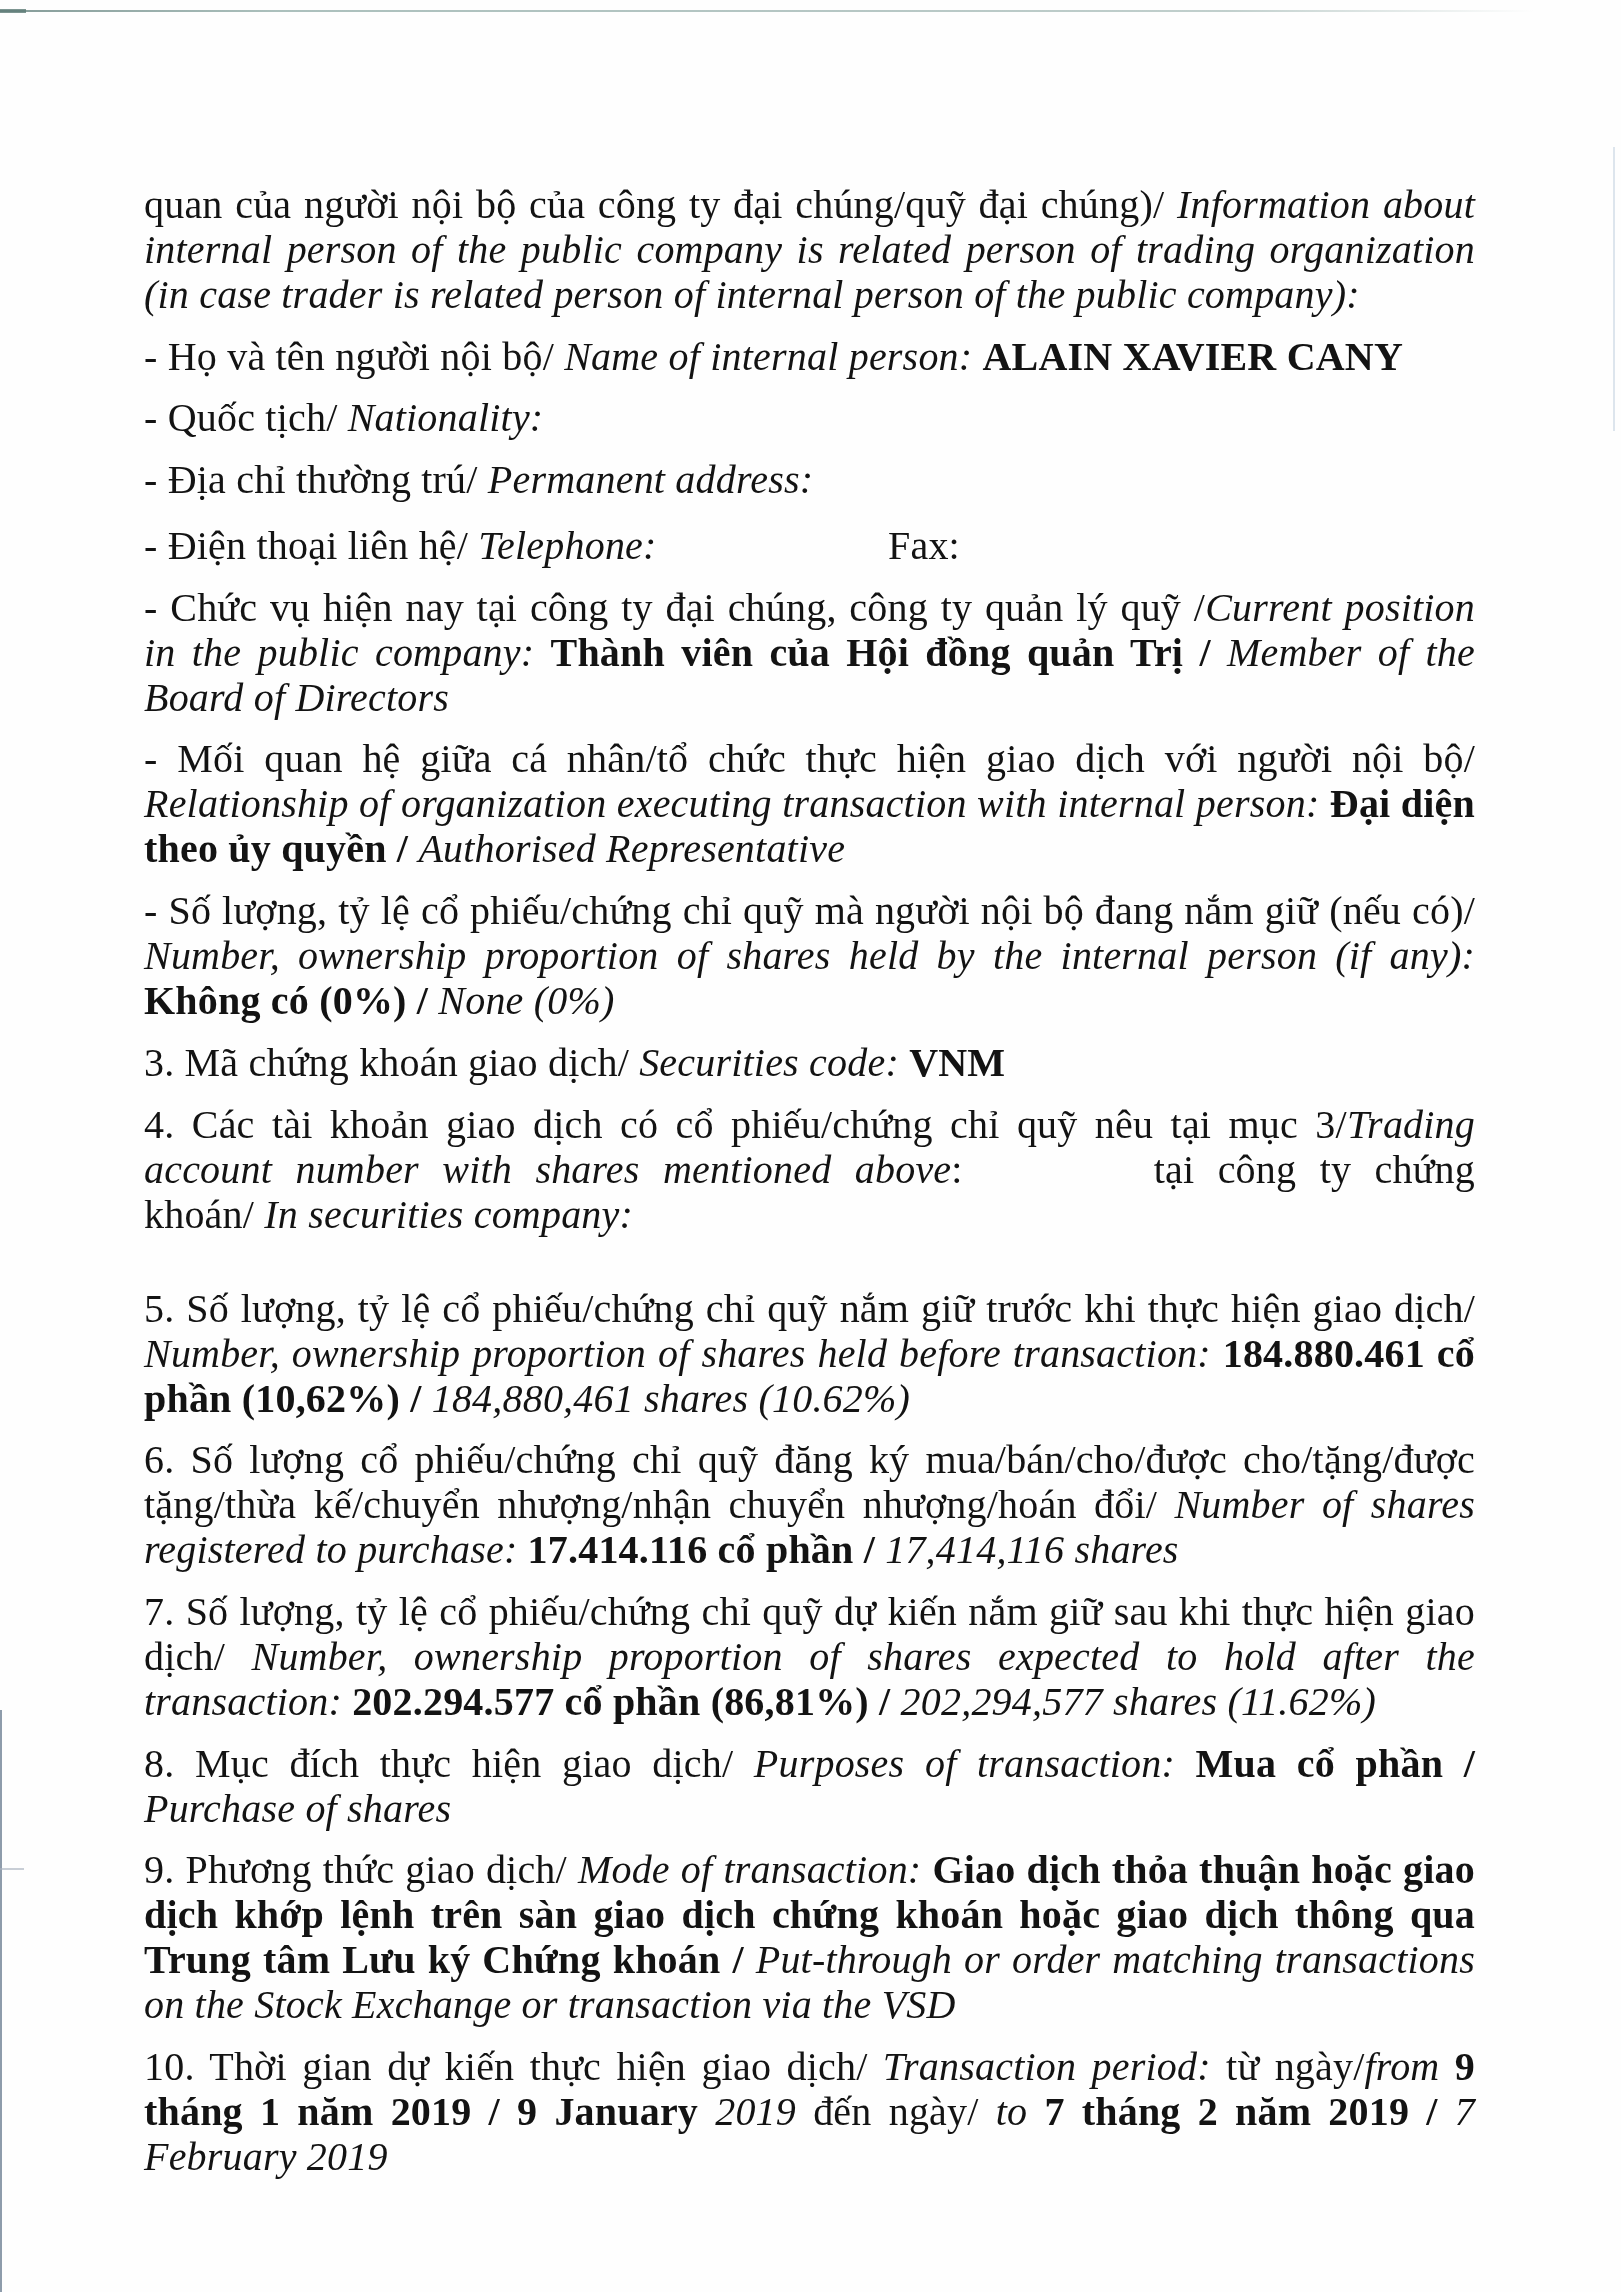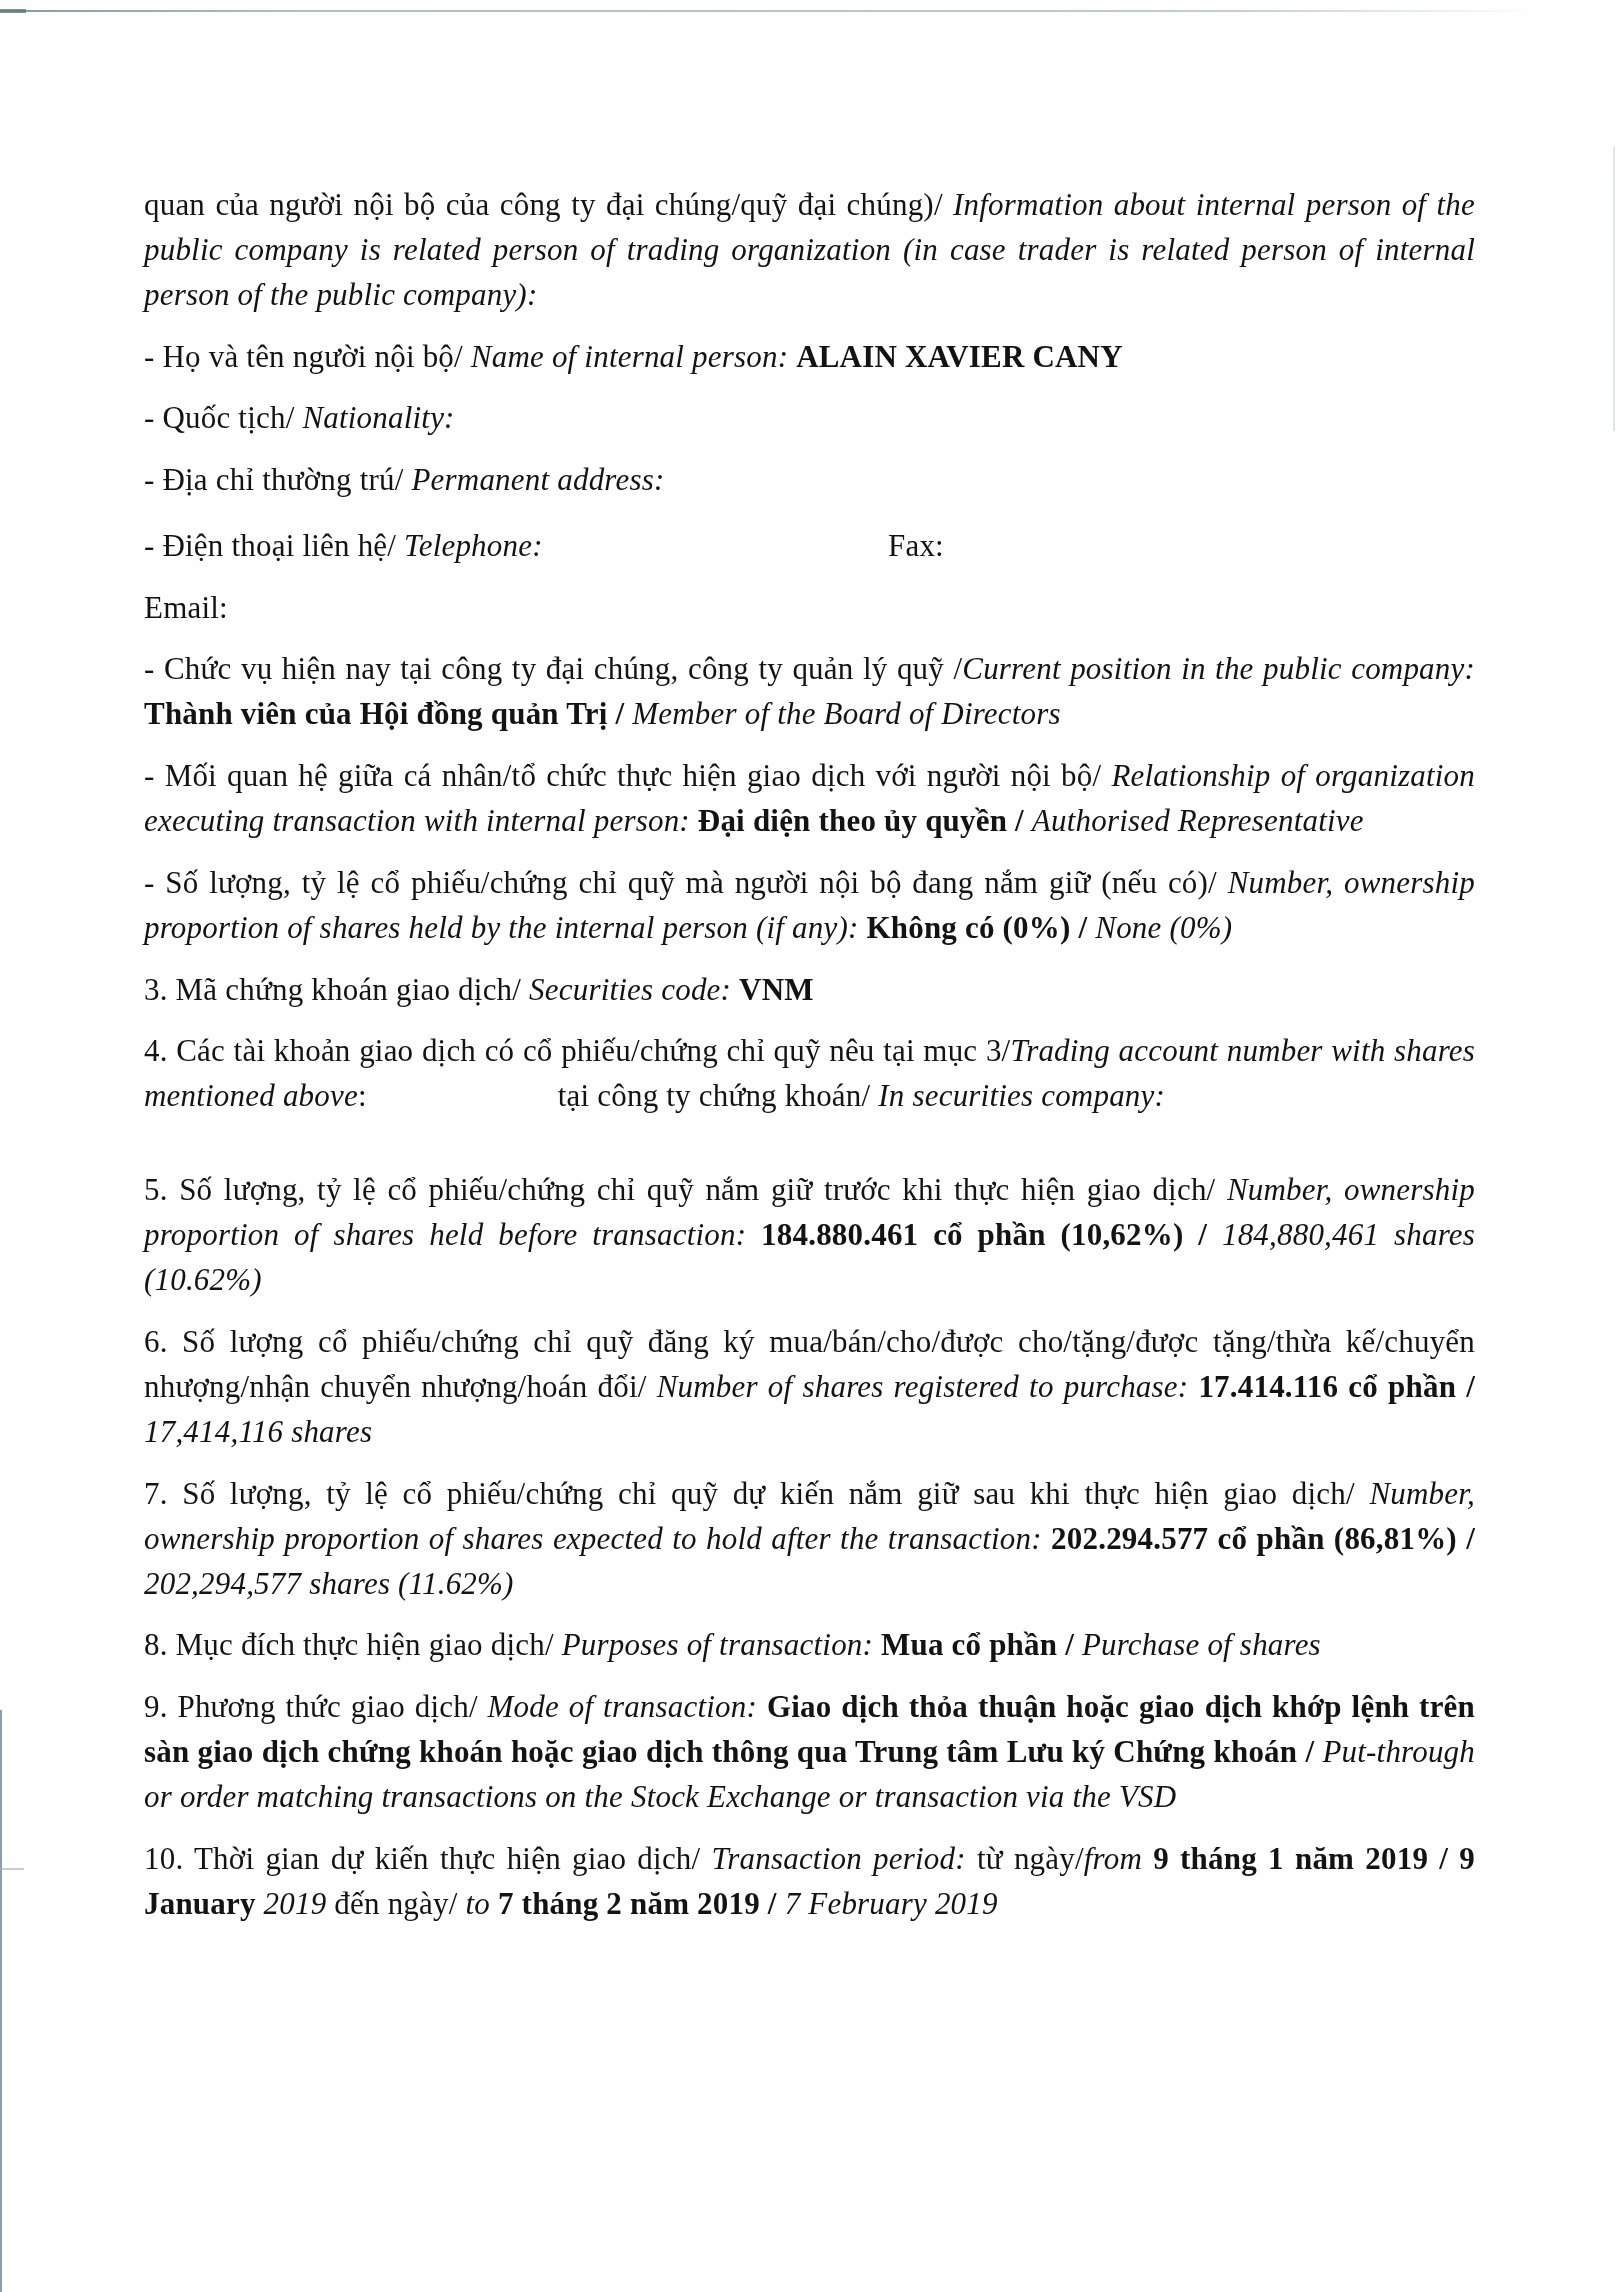--- a/index.html
+++ b/index.html
@@ -3,21 +3,21 @@
 <meta charset="utf-8">
 <style>
   html,body{margin:0;padding:0}
   body{
     width:1621px;height:2293px;position:relative;overflow:hidden;
     background:#fefefe;color:#131313;
     font-family:"Liberation Serif","DejaVu Serif",serif;
   }
   .doc{position:absolute;left:144px;top:182px;width:1331px}
   .para{
-    font-size:31px;line-height:45px;text-align:justify;
+    font-size:40px;line-height:45px;text-align:justify;
     margin:0 0 16.7px 0;position:relative;
     letter-spacing:0.2px;
   }
   .rn{font-style:normal;font-weight:normal}
   .it{font-style:italic}
   .bd{font-weight:bold}
   .bdit{font-weight:normal;font-style:italic}
   .fax{position:absolute;left:744px;font-style:normal}
   .spacer{display:inline-block;width:191px}
   .gap-before{margin-top:21px}
@@ -39,21 +39,20 @@
 <div class="left-scan-line"></div>
 <div class="left-scan-tick"></div>
 <div class="right-scan-line"></div>
 
 <main class="doc" id="doc-body">
     <p class="para"><span class="rn">quan của người nội bộ của công ty đại chúng/quỹ đại chúng)/ </span><span class="it">Information about internal person of the public company is related person of trading organization (in case trader is related person of internal person of the public company):</span></p>
     <p class="para"><span class="rn">- Họ và tên người nội bộ/ </span><span class="it">Name of internal person: </span><span class="bd">ALAIN XAVIER CANY</span></p>
     <p class="para"><span class="rn">- Quốc tịch/ </span><span class="it">Nationality:</span></p>
     <p class="para"><span class="rn">- Địa chỉ thường trú/ </span><span class="it">Permanent address:</span></p>
     <p class="para gap-before"><span class="rn">- Điện thoại liên hệ/ </span><span class="it">Telephone:</span><span class="fax">Fax:</span></p>
-    <p class="para tight"><span class="rn">Email:</span></p>
     <p class="para"><span class="rn">- Chức vụ hiện nay tại công ty đại chúng, công ty quản lý quỹ /</span><span class="it">Current position in the public company: </span><span class="bd">Thành viên của Hội đồng quản Trị / </span><span class="bdit">Member of the Board of Directors</span></p>
     <p class="para"><span class="rn">- Mối quan hệ giữa cá nhân/tổ chức thực hiện giao dịch với người nội bộ/ </span><span class="it">Relationship of organization executing transaction with internal person: </span><span class="bd">Đại diện theo ủy quyền / </span><span class="bdit">Authorised Representative</span></p>
     <p class="para"><span class="rn">- Số lượng, tỷ lệ cổ phiếu/chứng chỉ quỹ mà người nội bộ đang nắm giữ (nếu có)/ </span><span class="it">Number, ownership proportion of shares held by the internal person (if any): </span><span class="bd">Không có (0%) / </span><span class="bdit">None (0%)</span></p>
     <p class="para"><span class="rn">3. Mã chứng khoán giao dịch/ </span><span class="it">Securities code: </span><span class="bd">VNM</span></p>
     <p class="para"><span class="rn">4. Các tài khoản giao dịch có cổ phiếu/chứng chỉ quỹ nêu tại mục 3/</span><span class="it">Trading account number with shares mentioned above</span><span class="rn">:</span><span class="spacer"></span><span class="rn">tại công ty chứng khoán/ </span><span class="it">In securities company:</span></p>
     <p class="para gap-before-lg"><span class="rn">5. Số lượng, tỷ lệ cổ phiếu/chứng chỉ quỹ nắm giữ trước khi thực hiện giao dịch/ </span><span class="it">Number, ownership proportion of shares held before transaction: </span><span class="bd">184.880.461 cổ phần (10,62%) / </span><span class="bdit">184,880,461 shares (10.62%)</span></p>
     <p class="para"><span class="rn">6. Số lượng cổ phiếu/chứng chỉ quỹ đăng ký mua/bán/cho/được cho/tặng/được tặng/thừa kế/chuyển nhượng/nhận chuyển nhượng/hoán đổi/ </span><span class="it">Number of shares registered to purchase: </span><span class="bd">17.414.116 cổ phần / </span><span class="bdit">17,414,116 shares</span></p>
     <p class="para"><span class="rn">7. Số lượng, tỷ lệ cổ phiếu/chứng chỉ quỹ dự kiến nắm giữ sau khi thực hiện giao dịch/ </span><span class="it">Number, ownership proportion of shares expected to hold after the transaction: </span><span class="bd">202.294.577 cổ phần (86,81%) / </span><span class="bdit">202,294,577 shares (11.62%)</span></p>
     <p class="para"><span class="rn">8. Mục đích thực hiện giao dịch/ </span><span class="it">Purposes of transaction: </span><span class="bd">Mua cổ phần / </span><span class="bdit">Purchase of shares</span></p>
     <p class="para"><span class="rn">9. Phương thức giao dịch/ </span><span class="it">Mode of transaction: </span><span class="bd">Giao dịch thỏa thuận hoặc giao dịch khớp lệnh trên sàn giao dịch chứng khoán hoặc giao dịch thông qua Trung tâm Lưu ký Chứng khoán / </span><span class="bdit">Put-through or order matching transactions on the Stock Exchange or transaction via the VSD</span></p>

